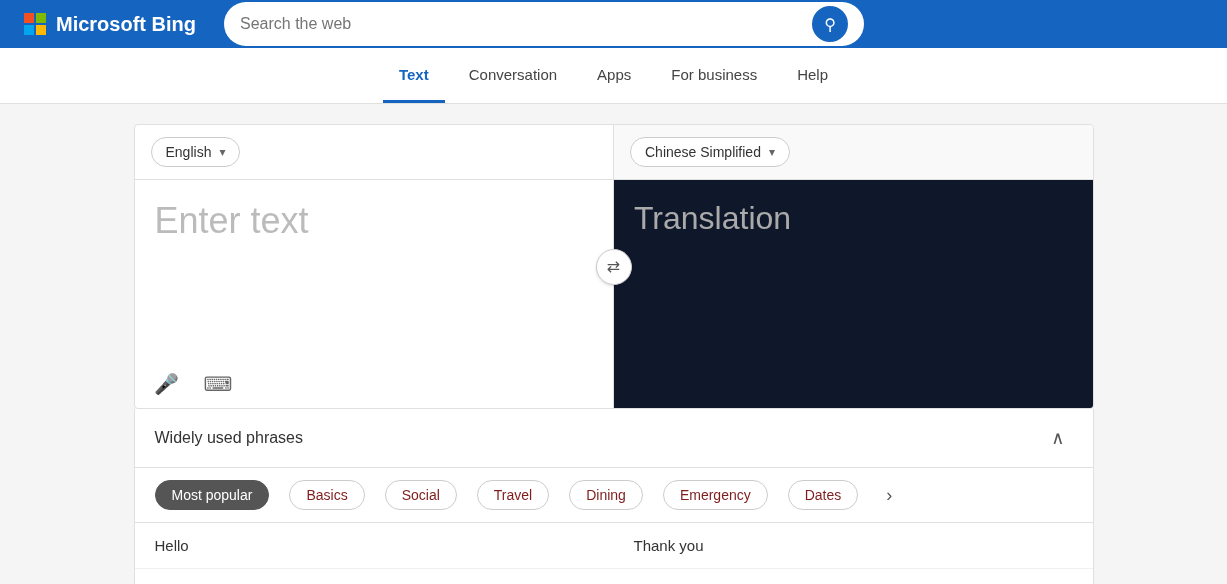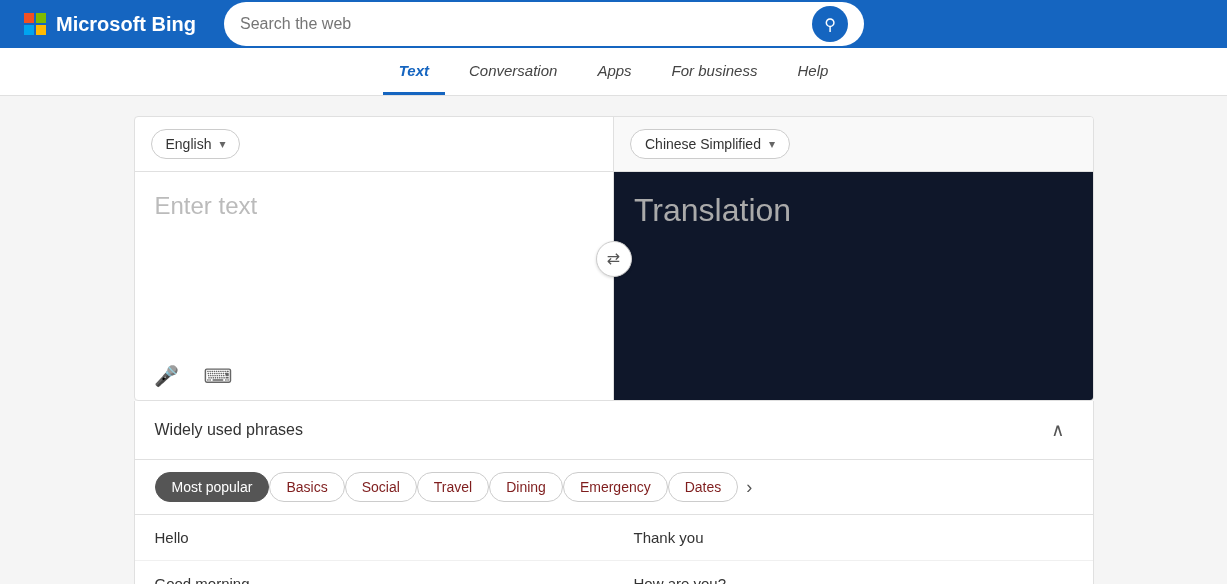--- a/index.html
+++ b/index.html
@@ -74,22 +74,21 @@
 
     
     .navbar {
       background: white;
       border-bottom: 1px solid #e0e0e0;
       display: flex;
       align-items: center;
       justify-content: center;
       gap: 8px;
       padding: 0 24px;
-      height: 48px;
-      font-style: italic;
+      height: 56px;
     }
     .nav-item {
       padding: 12px 16px;
       font-size: 15px;
       color: #444;
       cursor: pointer;
       text-decoration: none;
       border-bottom: 3px solid transparent;
       display: flex;
       align-items: center;
@@ -147,21 +146,21 @@
     .lang-dropdown .chevron { font-size: 12px; color: #666; }
 
     .panel-body {
       flex: 1;
       padding: 20px;
       min-height: 180px;
       position: relative;
     }
 
     .placeholder-text {
-      font-size: 24px;
+      font-size: 36px;
       color: #bbb;
       font-weight: 300;
     }
 
     .translation-text {
       font-size: 32px;
       color: #aaa;
       font-weight: 300;
     }
 
@@ -226,21 +225,21 @@
     }
 
     .phrases-title {
       font-size: 16px;
       color: #333;
       font-weight: 400;
     }
 
     .phrases-tabs {
       display: flex;
-      gap: 0;
+      gap: 20px;
       padding: 12px 20px;
       align-items: center;
       border-bottom: 1px solid #e0e0e0;
     }
 
     .phrase-tab {
       padding: 6px 16px;
       border-radius: 20px;
       border: 1px solid #ccc;
       cursor: pointer;

